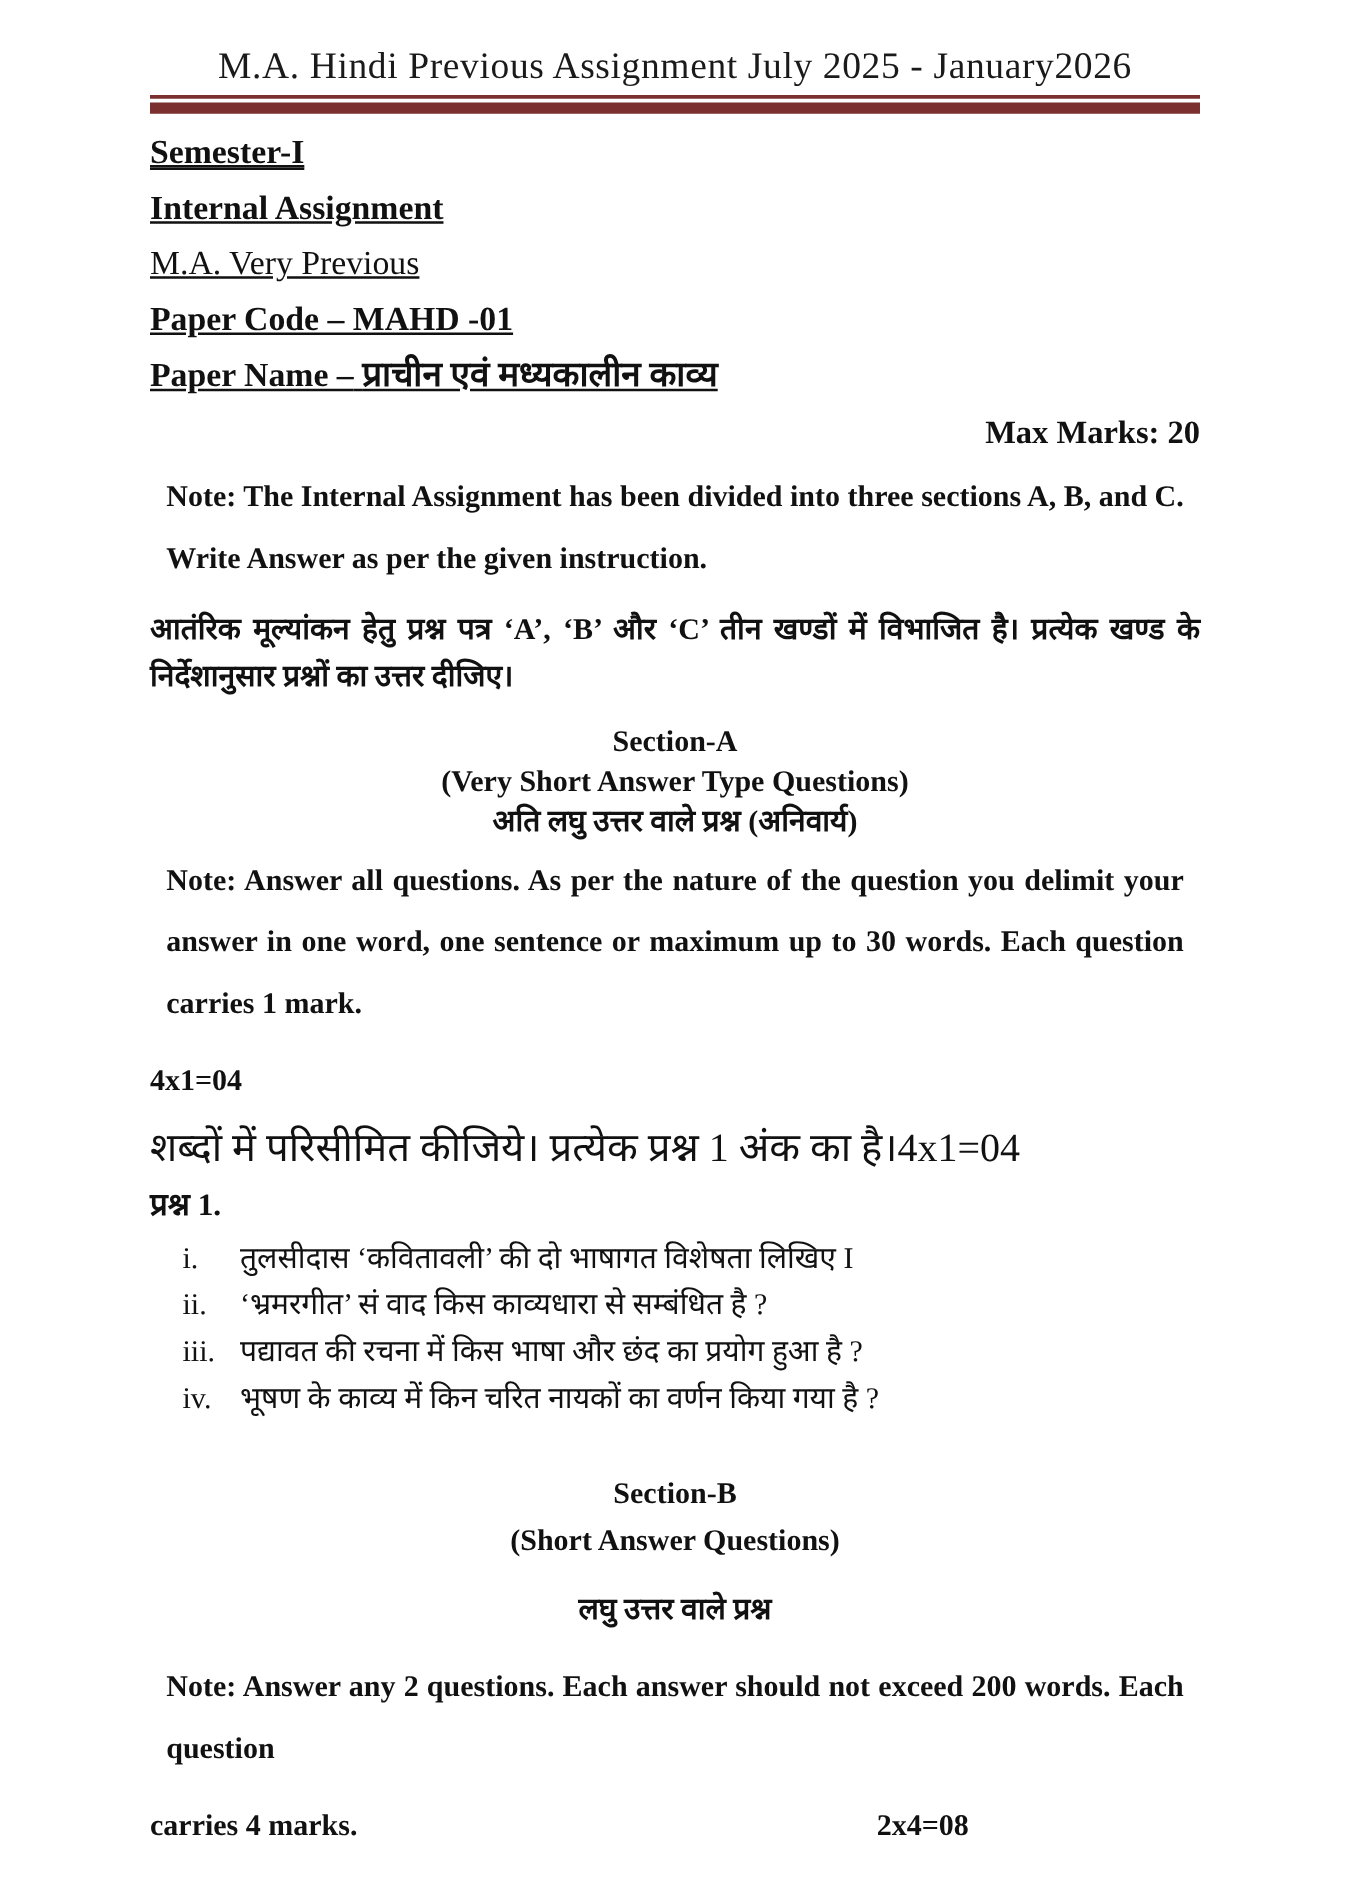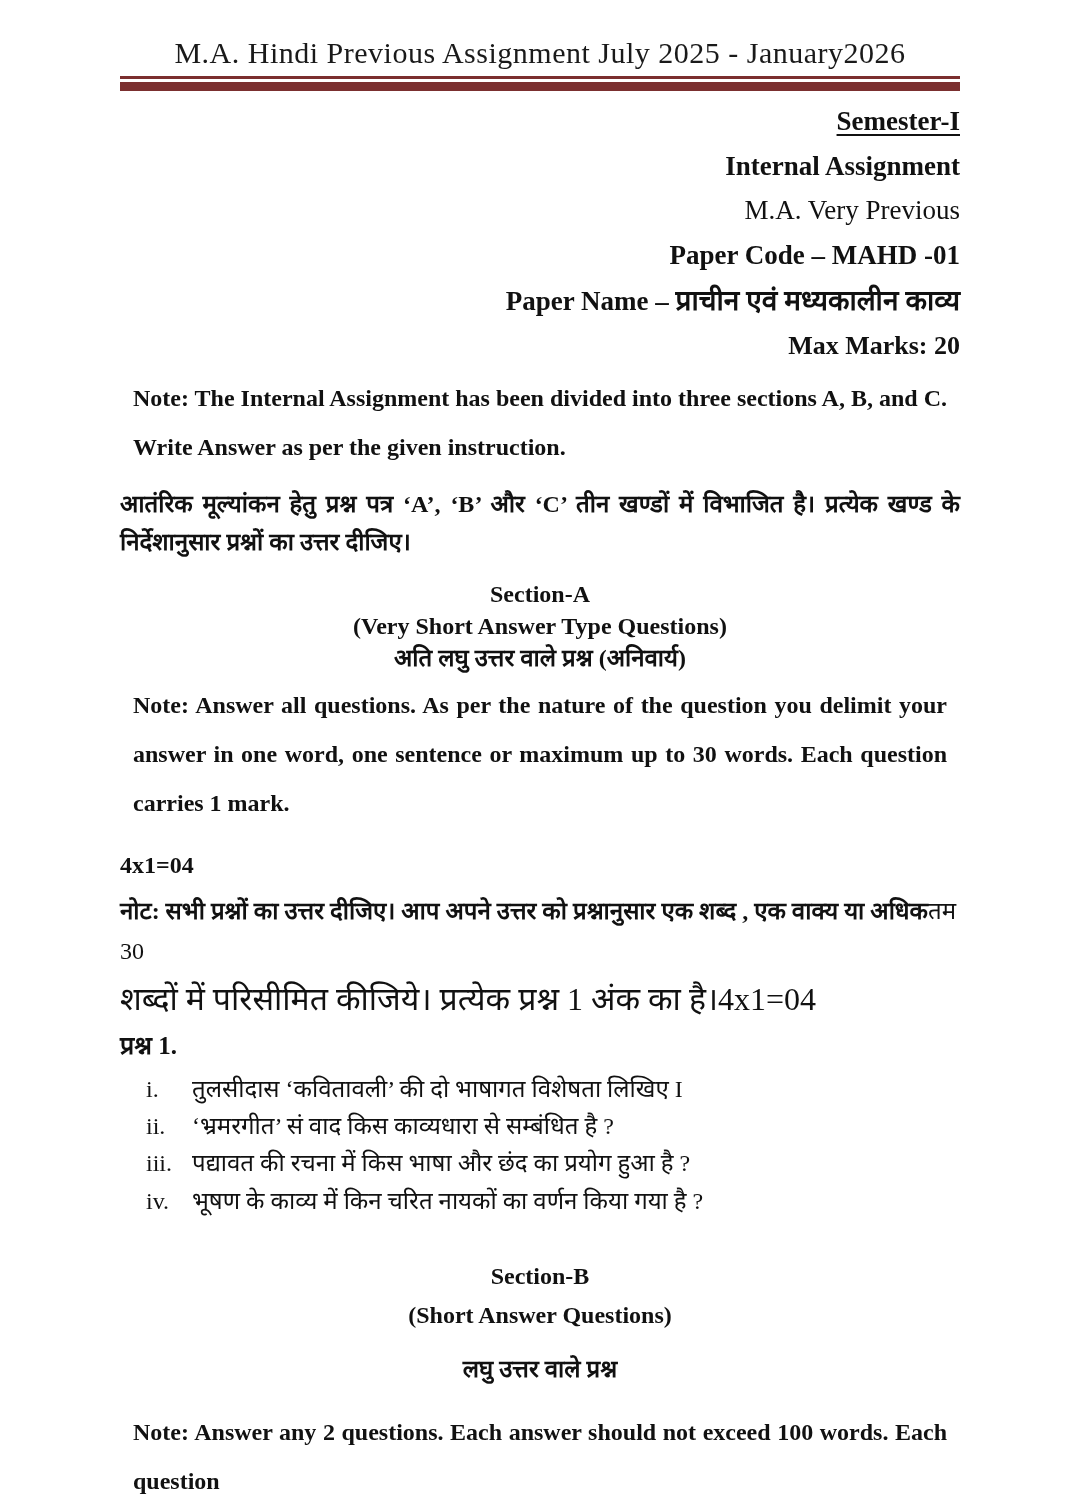--- a/index.html
+++ b/index.html
@@ -25,21 +25,21 @@
     text-align: center;
     font-size: 30px;
     letter-spacing: 0.5px;
     color: #1a1a1a;
     margin-bottom: 6px;
   }
   .rule { margin-bottom: 16px; }
   .rule-thin  { height: 3px;  background: #7b2f2f; margin-bottom: 3px; }
   .rule-thick { height: 9px;  background: #7b2f2f; }
   
-  .title-block { text-align: right; }
+  .title-block { text-align: left; text-decoration: underline; }
   .t-line {
     font-size: 27px;
     font-weight: bold;
     margin: 0 0 15px 0;
     line-height: 1.1;
   }
   .t-semester { text-decoration: underline; text-underline-offset: 4px; }
   .t-regular  { font-weight: 400; }
   .t-papername { margin-bottom: 10px; }
   .t-papername .hi { font-size: 28px; }
@@ -152,23 +152,20 @@
   <p class="note-en">Note: The Internal Assignment has been divided into three sections A, B, and C. Write Answer as per the given instruction.</p>
   <p class="note-hi gap-6">आतंरिक मूल्यांकन हेतु प्रश्न पत्र ‘A’, ‘B’ और ‘C’ तीन खण्डों में विभाजित है। प्रत्येक खण्ड के निर्देशानुसार प्रश्नों का उत्तर दीजिए।</p>
 
   <p class="center-head gap-16">Section-A</p>
   <p class="center-head">(Very Short Answer Type Questions)</p>
   <p class="center-head">अति लघु उत्तर वाले प्रश्न (अनिवार्य)</p>
 
   <p class="note-en gap-6">Note: Answer all questions. As per the nature of the question you delimit your answer in one word, one sentence or maximum up to 30 words. Each question carries 1 mark.</p>
   <p class="marks-line">4x1=04</p>
 
-  <p class="hi-note-line1 gap-22">
-    <span class="b">नोट: सभी प्रश्नों का उत्तर दीजिए। आप अपने उत्तर को प्रश्नानुसार एक शब्द , एक वाक्य या अधिक</span><span class="r">तम 30</span>
-  </p>
   <div class="hi-note-line2">
     <span>शब्दों में परिसीमित कीजिये। प्रत्येक प्रश्न 1 अंक का है।</span>
     <span class="marks">4x1=04</span>
   </div>
 
   <p class="q-label gap-30">प्रश्न 1.</p>
   <div class="q-list">
     <div class="q-row">
       <span class="q-num">i.</span>
       <span class="q-text">तुलसीदास ‘कवितावली’ की दो भाषागत विशेषता लिखिए I</span>
@@ -184,19 +181,19 @@
     <div class="q-row">
       <span class="q-num">iv.</span>
       <span class="q-text">भूषण के काव्य में किन चरित नायकों का वर्णन किया गया है ?</span>
     </div>
   </div>
 
   <p class="center-head gap-40">Section-B</p>
   <p class="center-head gap-6">(Short Answer Questions)</p>
   <p class="center-head gap-22">लघु उत्तर वाले प्रश्न</p>
 
-  <p class="note-en gap-22">Note: Answer any 2 questions. Each answer should not exceed 100 words. Each question</p>
+  <p class="note-en gap-22">Note: Answer any 2 questions. Each answer should not exceed 200 words. Each question</p>
   <div class="secb-note-line2">
     <span>carries 4 marks.</span>
     <span class="marks">2x4=08</span>
   </div>
 
 </div>
 
 </body></html>

